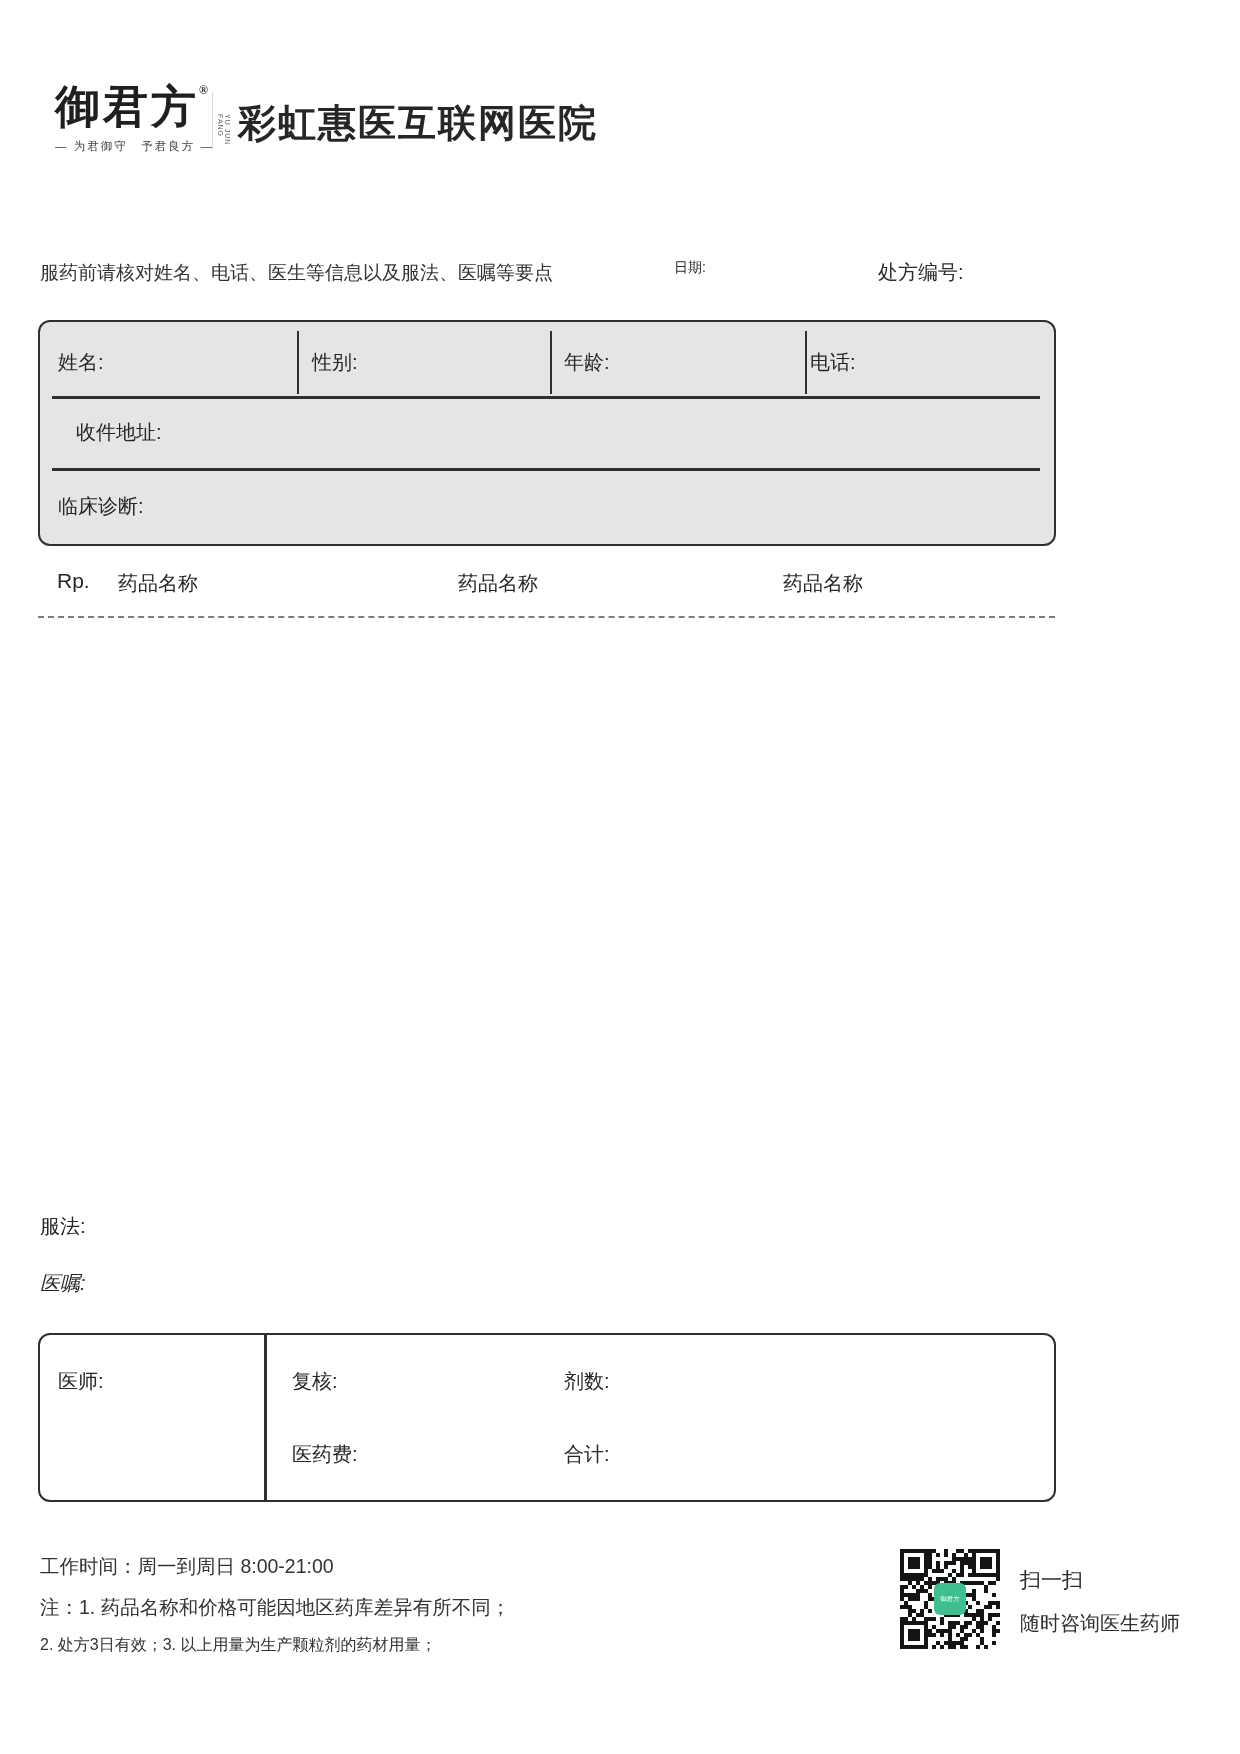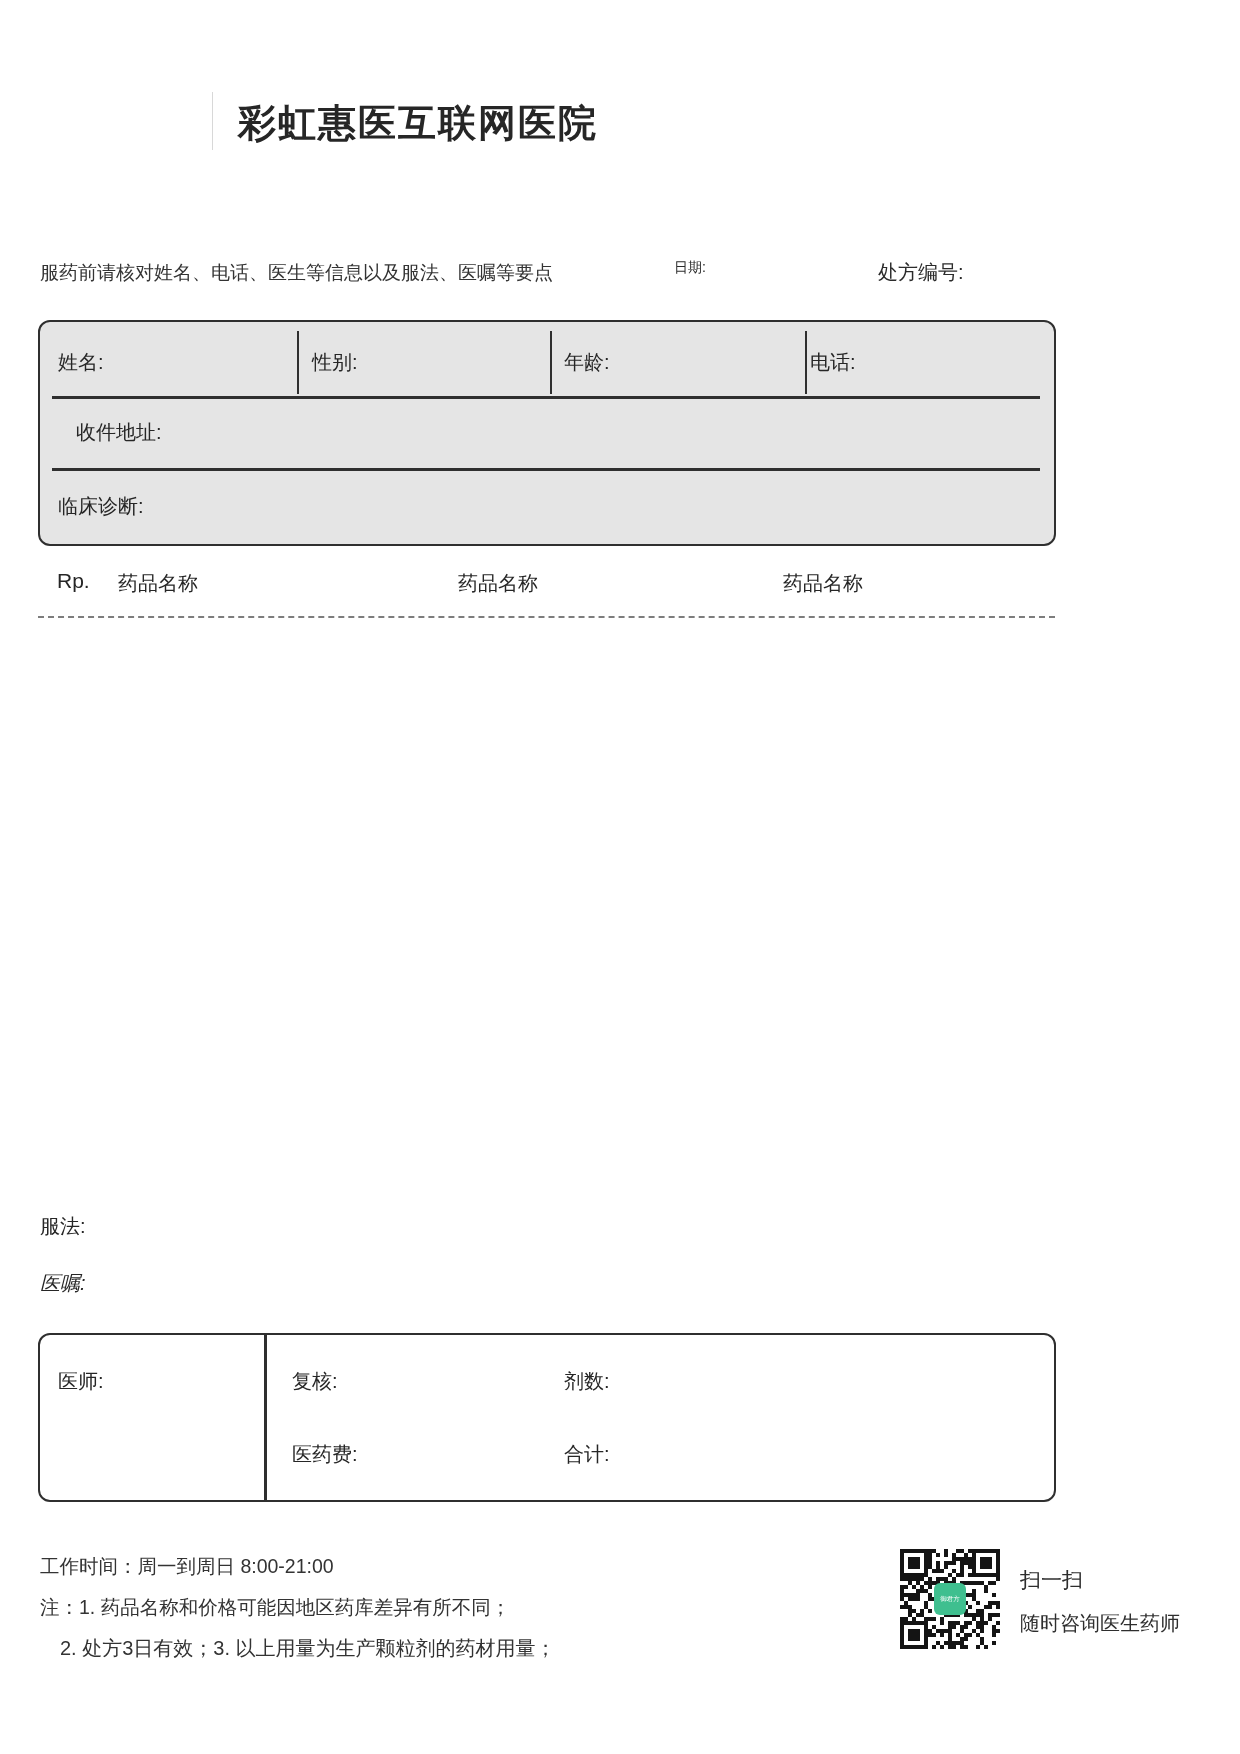--- a/index.html
+++ b/index.html
@@ -76,35 +76,40 @@
   .sb-divider { position:absolute; left:224px; top:0; width:2.5px; height:100%; background:#2f2f2f; }
   .sb-physician { left:18px;  top:33px; }
   .sb-review    { left:252px; top:33px; }
   .sb-doses     { left:524px; top:33px; }
   .sb-fee       { left:252px; top:106px; }
   .sb-total     { left:524px; top:106px; }
 
   
   .hours { left:40px; top:1553px; font-size:19.5px; color:#333; }
   .note1 { left:40px; top:1594px; font-size:19.5px; color:#333; }
-  .note2 { left:40px; top:1635px; font-size:20px; color:#333;margin-left:20px; }
+  .note2 { left:40px; top:1635px; font-size:16px; color:#333; }
 
   .qr-box { left:900px; top:1549px; width:100px; height:100px; }
   .qr-caption1 { left:1020px; top:1566px; font-size:21px; color:#2e2e2e; }
   .qr-caption2 { left:1020px; top:1610px; font-size:20px; color:#2e2e2e; }
   .qr-center-label {
     font-family:"Liberation Sans","DejaVu Sans",sans-serif;
     font-size:6.5px; fill:#ffffff;
   }
 </style>
 </head>
 <body>
 
 <div class="page">
 
+  <div class="abs logo-block">
+    <div class="logo-main"><span>御君方</span><span class="logo-reg">®</span></div>
+    <div class="logo-vertical">YU JUN FANG</div>
+    <div class="logo-tagline">— 为君御守　予君良方 —</div>
+  </div>
   <div class="abs header-divider"></div>
   <div class="abs check-note">服药前请核对姓名、电话、医生等信息以及服法、医嘱等要点</div>
 
   <div class="abs hospital-name">彩虹惠医互联网医院</div>
   <div class="abs date-label">日期:</div>
   <div class="abs rx-no-label">处方编号:</div>
 
   <div class="abs patient-box">
     <div class="label pb-name">姓名:</div>
     <div class="label pb-gender">性别:</div>

